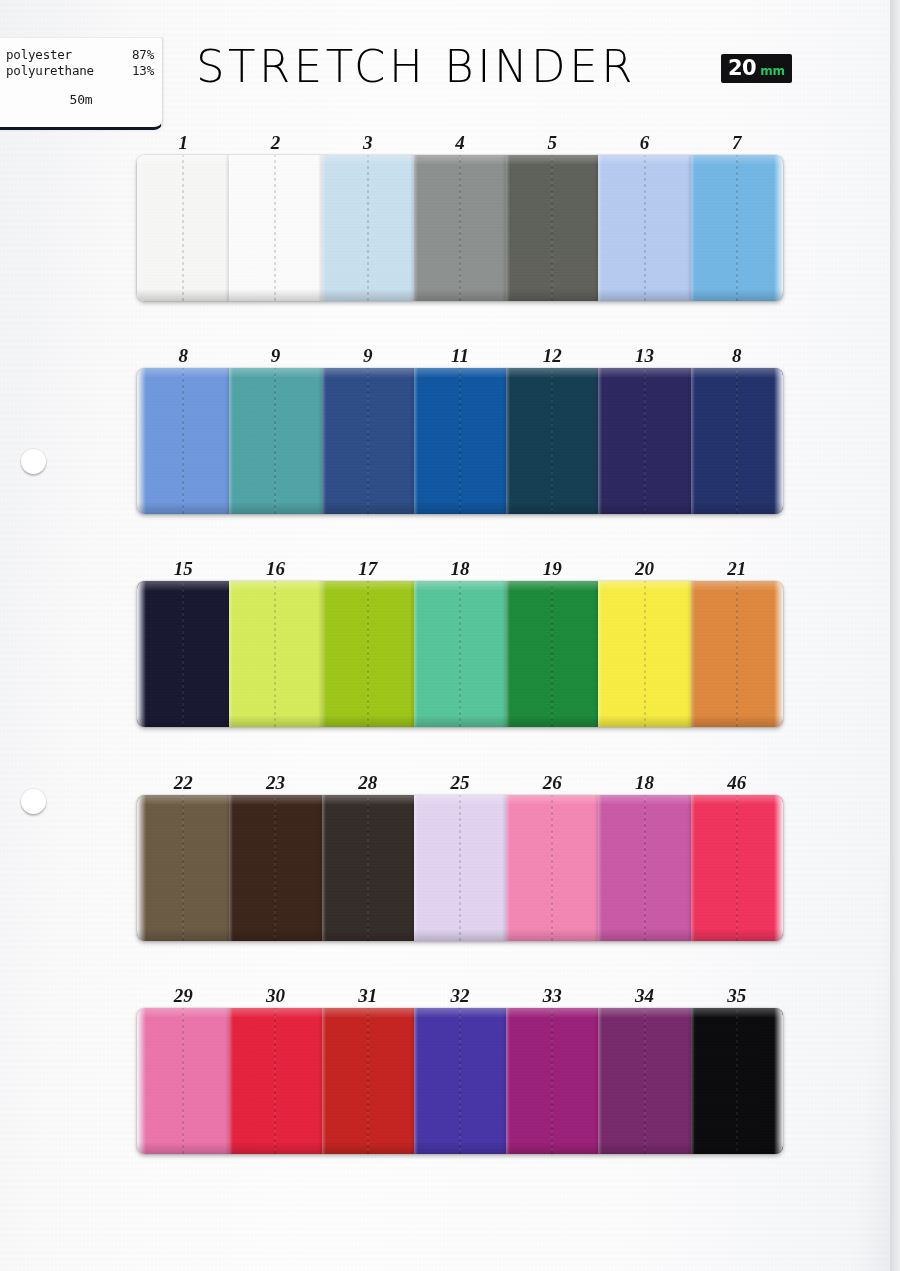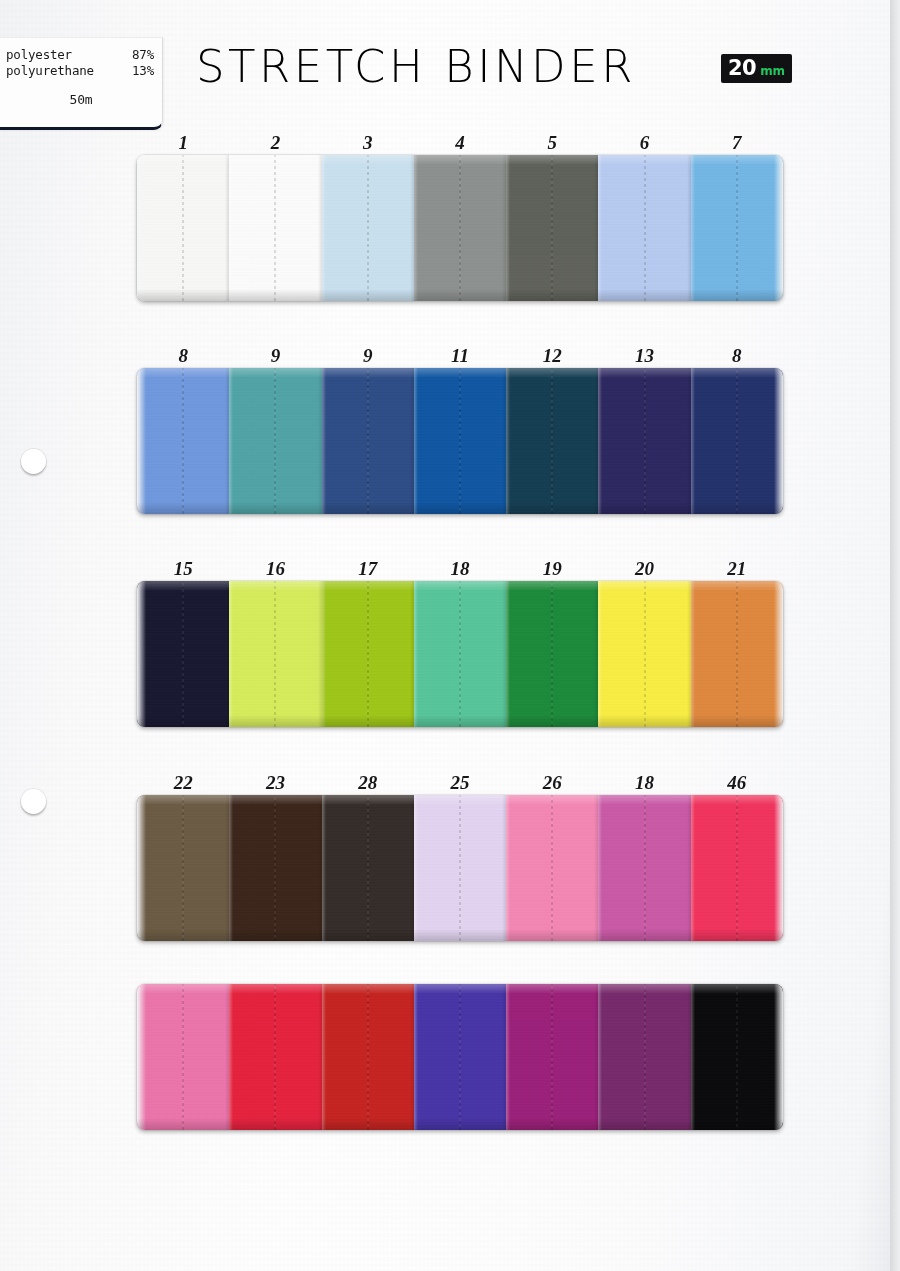--- a/index.html
+++ b/index.html
@@ -510,20 +510,29 @@
             <div class="seam"></div>
             <div class="edgeR"></div>
           </div>
           <div class="cap left"></div>
           <div class="cap right"></div>
           <div class="shade-top"></div>
           <div class="shade-bot"></div>
         </div>
       </div>
       <div class="row-block" style="top: 984px;">
+        <div class="row-numbers">
+          <div class="num-cell">29</div>
+          <div class="num-cell">30</div>
+          <div class="num-cell">31</div>
+          <div class="num-cell">32</div>
+          <div class="num-cell">33</div>
+          <div class="num-cell">34</div>
+          <div class="num-cell">35</div>
+        </div>
         <div class="strip">
           <div class="swatch" style="background: rgb(239, 116, 173);">
             <div class="tex"></div>
             <div class="edgeL"></div>
             <div class="seam"></div>
             <div class="edgeR"></div>
           </div>
           <div class="swatch" style="background: rgb(232, 31, 60);">
             <div class="tex"></div>
             <div class="edgeL"></div>

